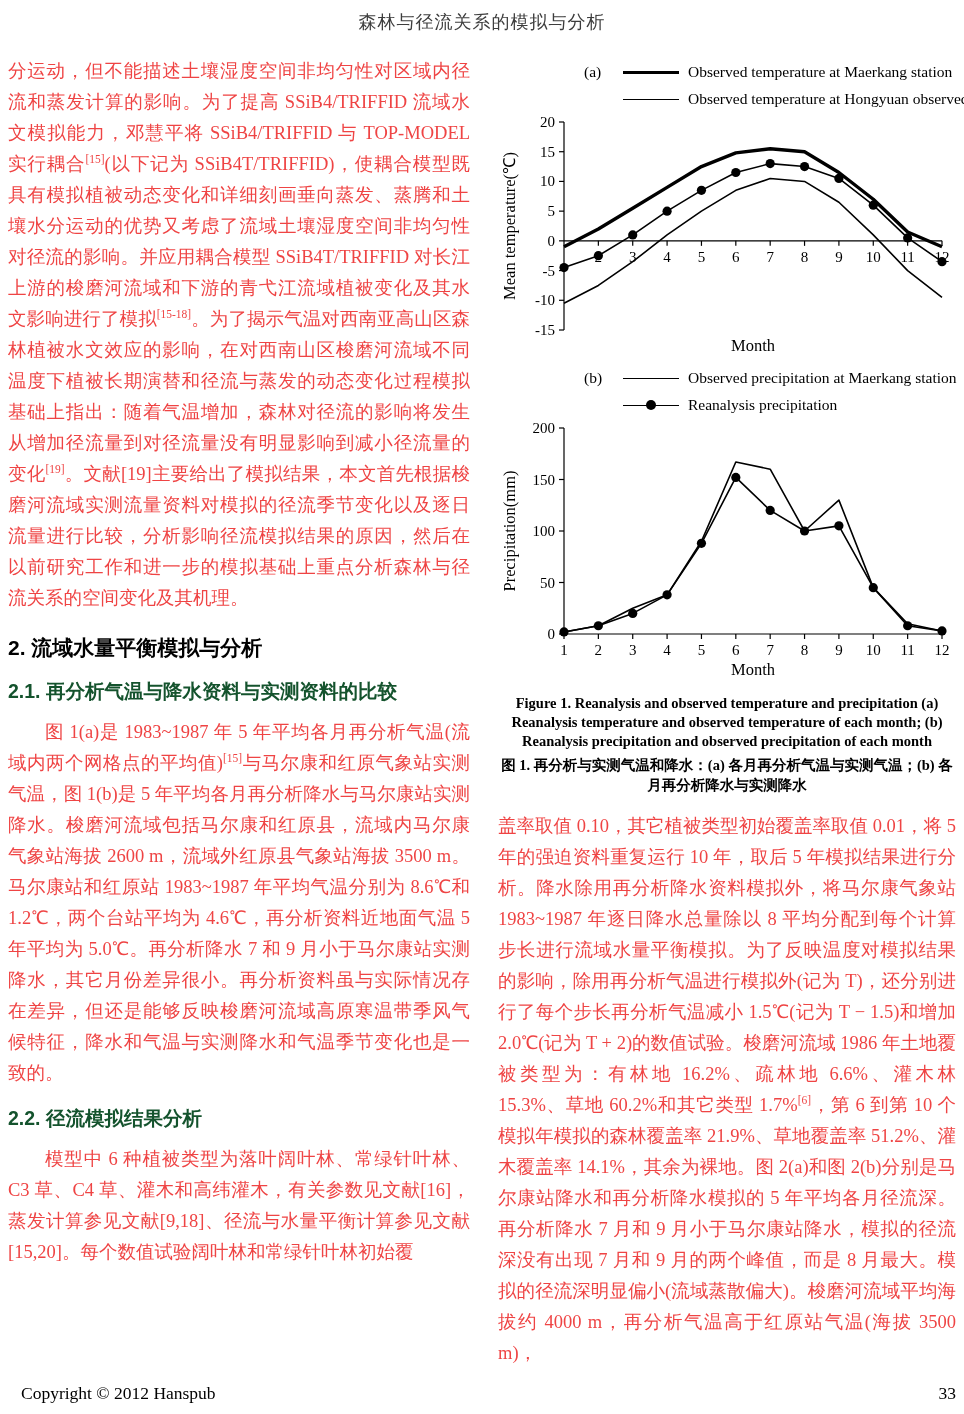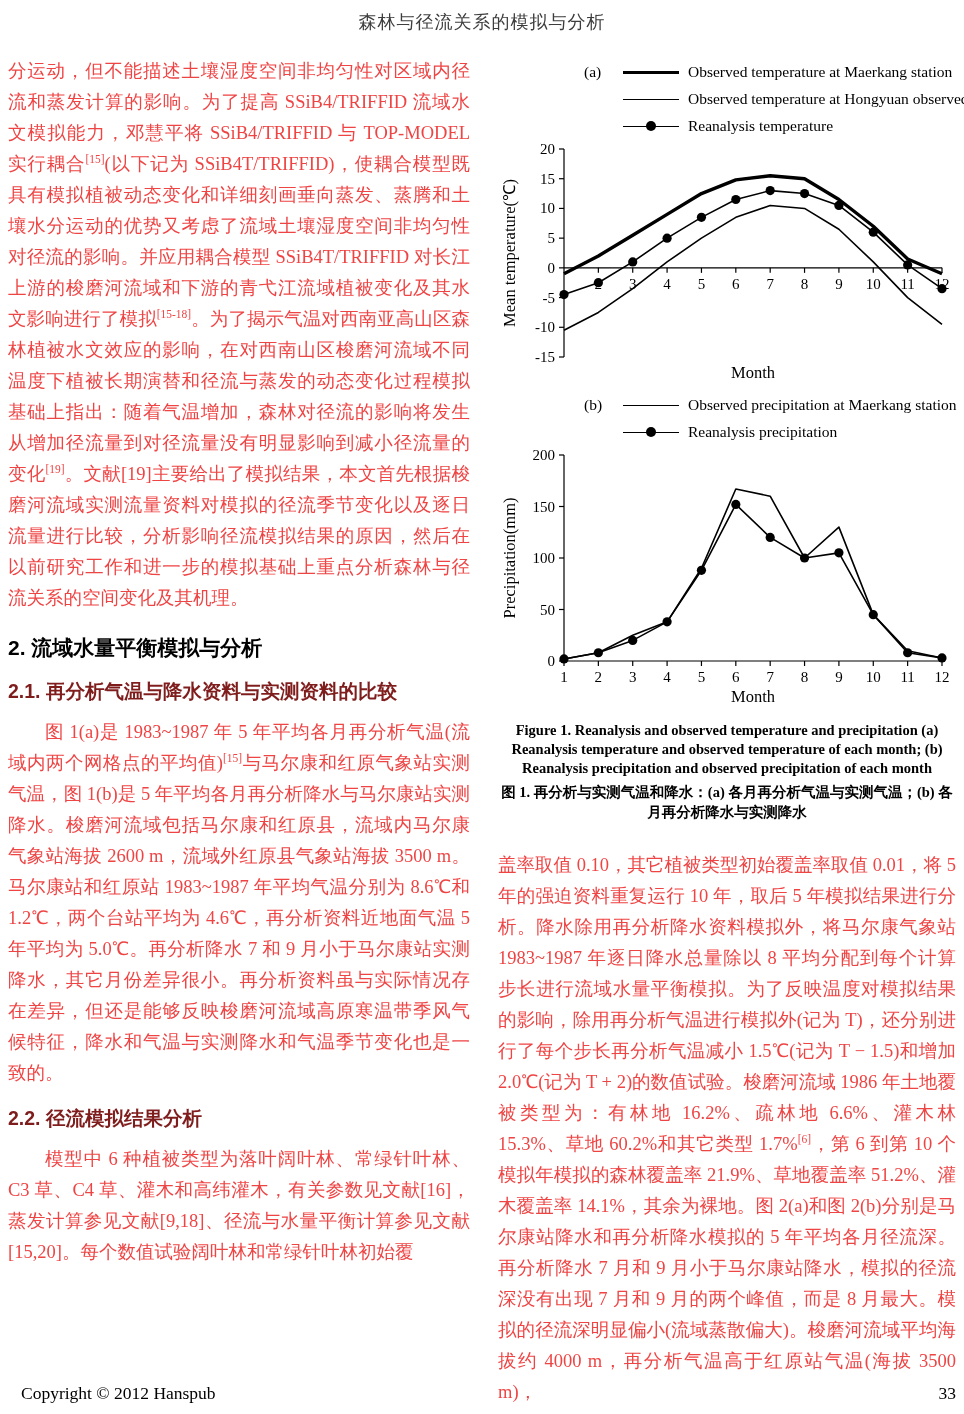--- a/index.html
+++ b/index.html
@@ -18,21 +18,21 @@
   .para {
     font-size:18.5px; line-height:31px; text-align:justify; color:#ef4444;
   }
   .para.indent { text-indent:2em; }
   sup { font-size:0.62em; vertical-align:super; line-height:0; }
   h2.sec {
     font-size:21px; font-weight:bold; margin:20px 0 12px 0; color:#000;
     font-family:"Liberation Sans", sans-serif;
   }
   h3.sec {
-    font-size:19.5px; font-weight:bold; margin:16px 0 12px 0; color:#7f1d1d;
+    font-size:19.5px; font-weight:bold; margin:16px 0 12px 0; color:#14532d;
     font-family:"Liberation Sans", sans-serif;
   }
   
   .figure-block { padding-top:2px; }
   .legend { margin-left:86px; margin-bottom:2px; }
   .legend-row {
     display:flex; align-items:center; gap:9px; height:27px;
     font-size:15.5px; white-space:nowrap;
   }
   .panel { width:30px; flex:none; font-size:15.5px; }
@@ -48,21 +48,21 @@
   }
   svg.chart { display:block; margin-left:2px; }
   svg.chart text { font-family:"Liberation Serif", serif; fill:#000; }
   .caption-en, .caption-zh {
     font-weight:bold; text-align:center; margin:6px auto 0 auto;
     max-width:462px;
   }
   .caption-en { font-size:14.5px; line-height:19px; margin-top:14px;
     font-family:Liberation Serif, serif; }
   .caption-zh { font-size:14.5px; line-height:20px; margin-top:4px; }
-  .right-text { margin-top:28px; }
+  .right-text { margin-top:16px; }
   
   .footer {
     position:absolute; left:21px; right:8px; bottom:10px;
     display:flex; justify-content:space-between; font-size:17.5px;
   }
 </style>
 </head>
 <body>
 
 <div class="page">
@@ -87,25 +87,20 @@
         <div class="legend">
           <div class="legend-row">
             <span class="panel">(a)</span>
             <span class="sw thick"></span>
             <span>Observed temperature at Maerkang station</span>
           </div>
           <div class="legend-row">
             <span class="panel"></span>
             <span class="sw"></span>
             <span>Observed temperature at Hongyuan observed</span>
-          </div>
-          <div class="legend-row">
-            <span class="panel"></span>
-            <span class="sw marker"></span>
-            <span>Reanalysis temperature</span>
           </div>
         </div>
 
         <svg id="chart-a" class="chart" width="452" height="242" viewBox="0 0 452 242">
             <line x1="64" y1="8" x2="64" y2="216" stroke="#000" stroke-width="1.2"></line>
             <line x1="59" y1="8" x2="64" y2="8" stroke="#000" stroke-width="1.2"></line>
             <text x="55" y="13" text-anchor="end" font-size="15">20</text>
             <line x1="59" y1="37.71428571428571" x2="64" y2="37.71428571428571" stroke="#000" stroke-width="1.2"></line>
             <text x="55" y="42.71428571428571" text-anchor="end" font-size="15">15</text>
             <line x1="59" y1="67.42857142857142" x2="64" y2="67.42857142857142" stroke="#000" stroke-width="1.2"></line>

